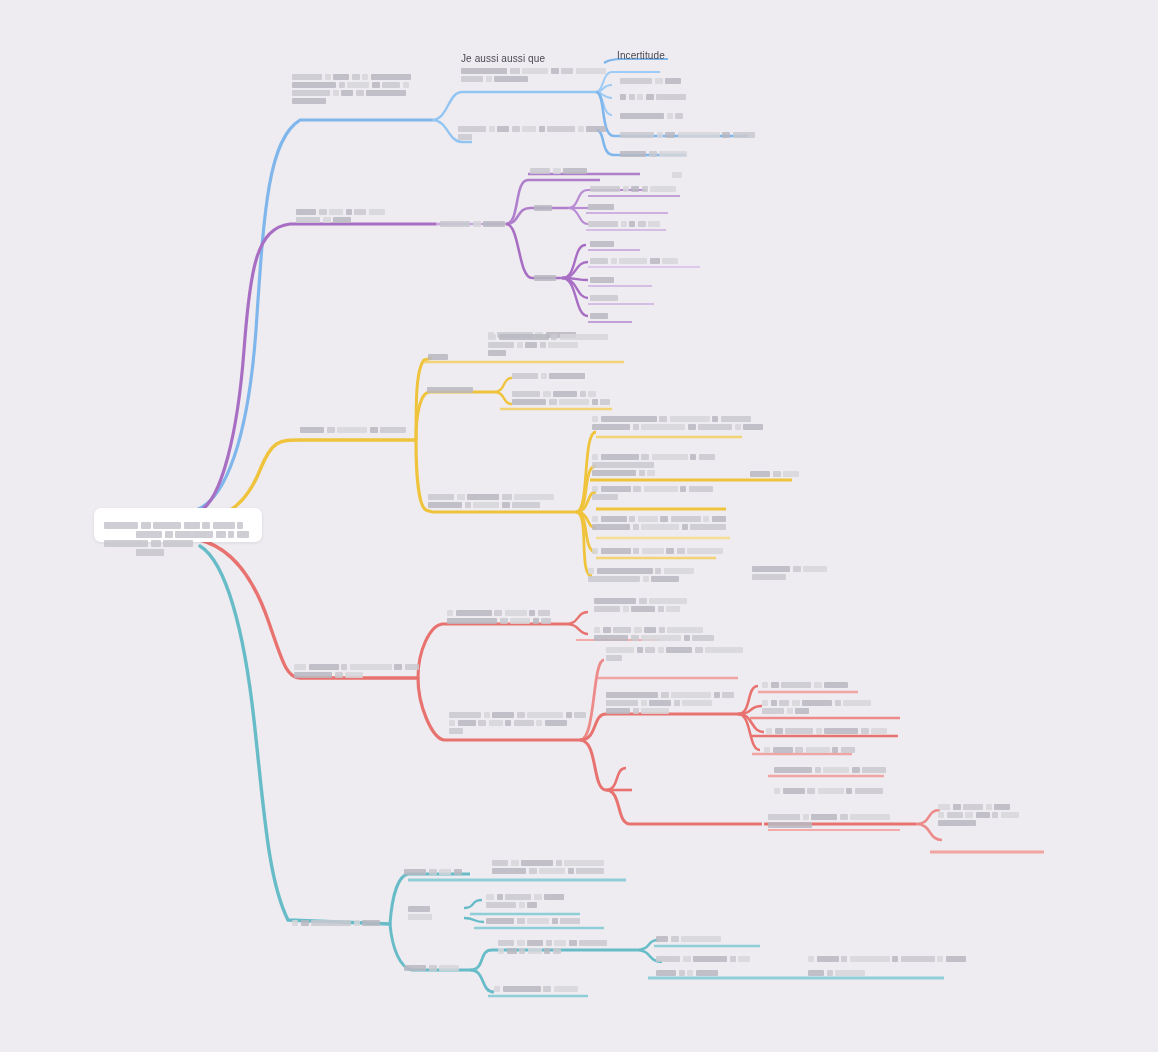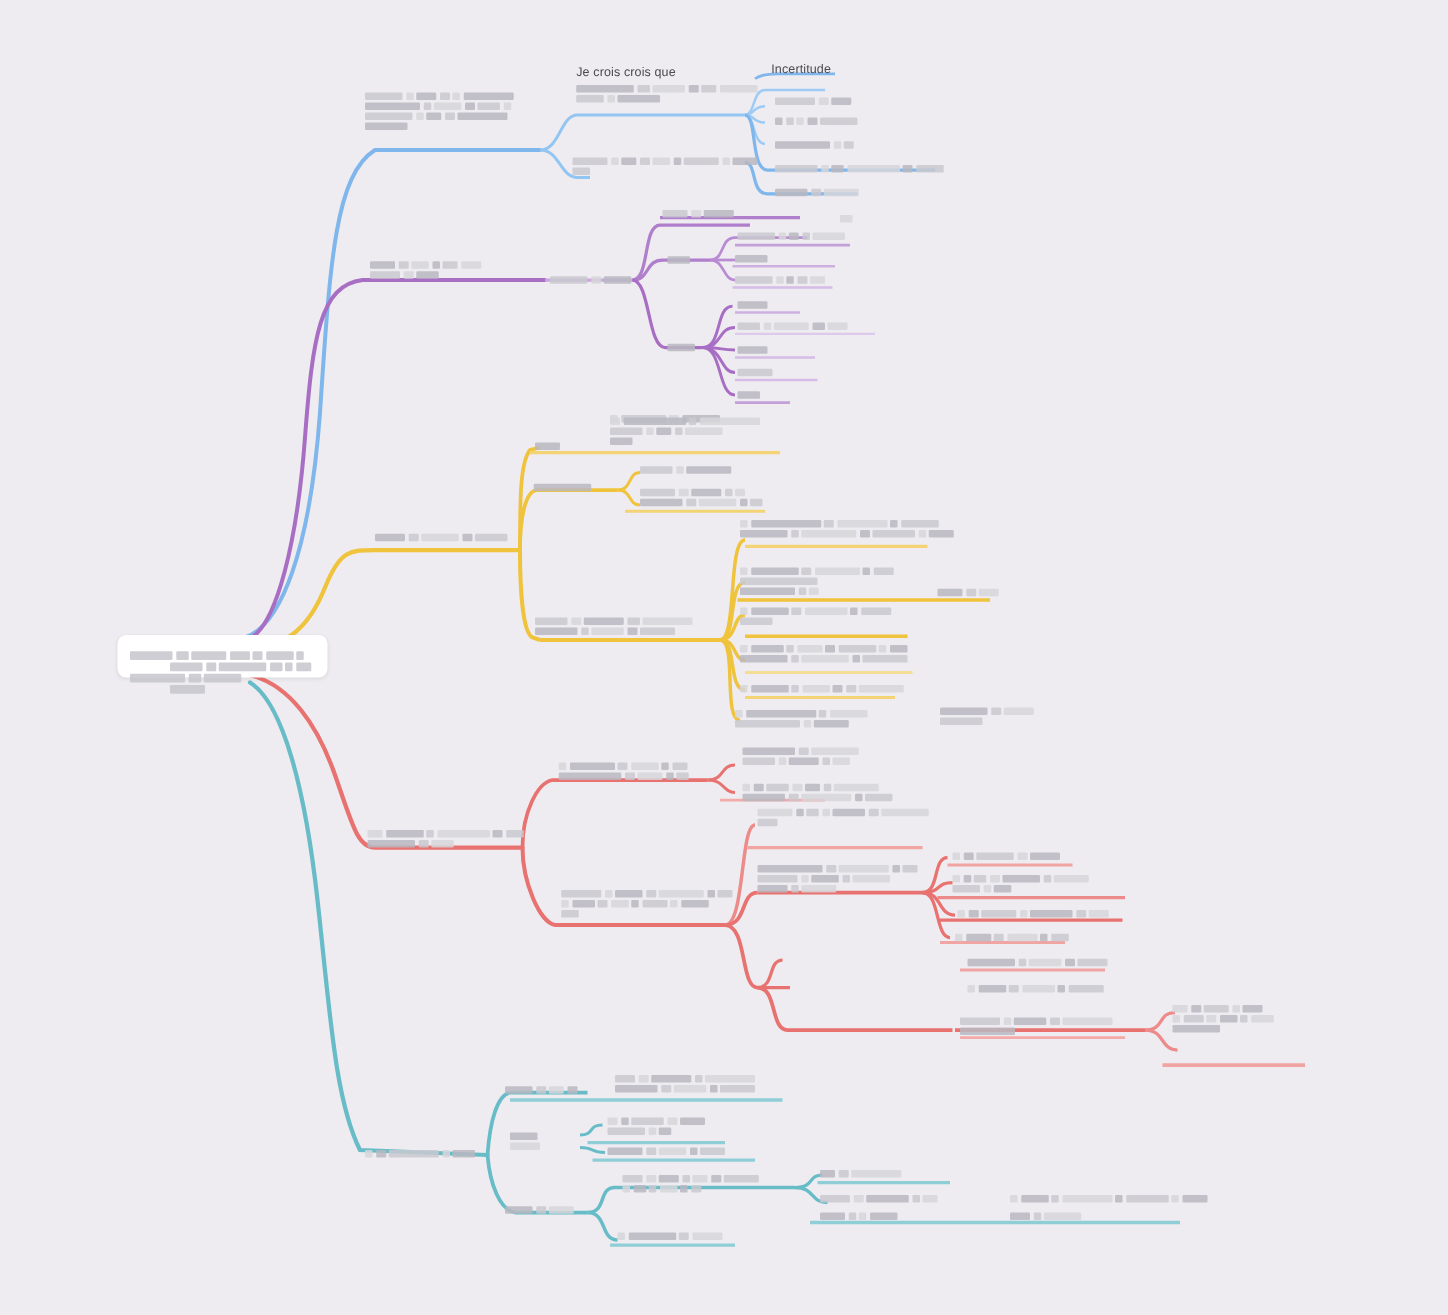--- a/index.html
+++ b/index.html
@@ -199,21 +199,21 @@
     </span>
   </div>
 
   <div class="node" style="left:292px; top:72px;">
     <span class="ln"><i class="rd" style="width:30px"></i><i class="rd l" style="width:6px"></i><i class="rd d" style="width:16px"></i><i class="rd" style="width:8px"></i><i class="rd l" style="width:6px"></i><i class="rd d" style="width:40px"></i></span>
     <span class="ln"><i class="rd d" style="width:44px"></i><i class="rd" style="width:6px"></i><i class="rd l" style="width:22px"></i><i class="rd d" style="width:8px"></i><i class="rd" style="width:18px"></i><i class="rd l" style="width:6px"></i></span>
     <span class="ln"><i class="rd" style="width:38px"></i><i class="rd l" style="width:6px"></i><i class="rd d" style="width:12px"></i><i class="rd" style="width:8px"></i><i class="rd d" style="width:40px"></i></span>
     <span class="ln"><i class="rd d" style="width:34px"></i></span>
   </div>
 
-  <div class="node legible" style="left:461px; top:53px;">Je crois crois que</div>
+  <div class="node legible" style="left:461px; top:53px;">Je aussi aussi que</div>
   <div class="node" style="left:461px; top:66px;">
     <span class="ln"><i class="rd d" style="width:46px"></i><i class="rd" style="width:10px"></i><i class="rd l" style="width:26px"></i><i class="rd d" style="width:8px"></i><i class="rd" style="width:12px"></i><i class="rd l" style="width:30px"></i></span>
     <span class="ln"><i class="rd" style="width:22px"></i><i class="rd l" style="width:6px"></i><i class="rd d" style="width:34px"></i></span>
   </div>
 
   <div class="node" style="left:458px; top:124px;">
     <span class="ln"><i class="rd" style="width:28px"></i><i class="rd l" style="width:6px"></i><i class="rd d" style="width:12px"></i><i class="rd" style="width:8px"></i><i class="rd l" style="width:14px"></i><i class="rd d" style="width:6px"></i><i class="rd" style="width:28px"></i><i class="rd l" style="width:6px"></i><i class="rd d" style="width:20px"></i></span>
     <span class="ln"><i class="rd" style="width:14px"></i></span>
   </div>
 

